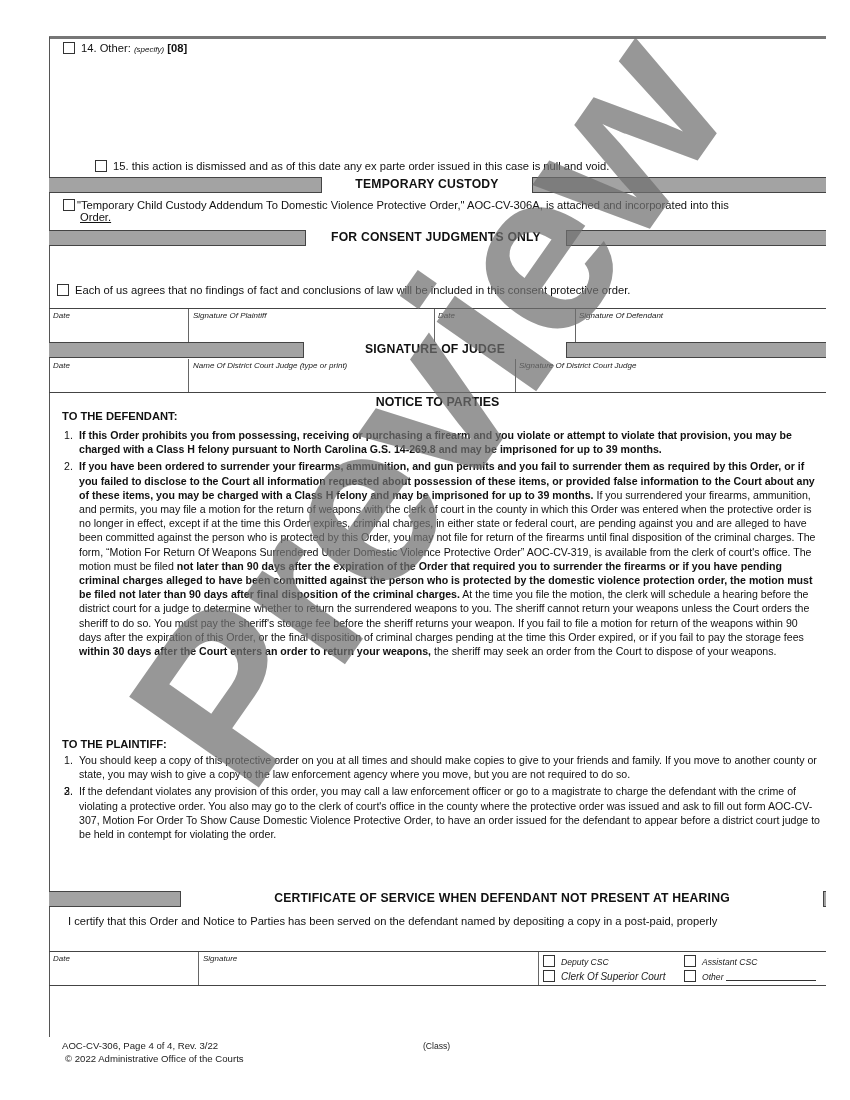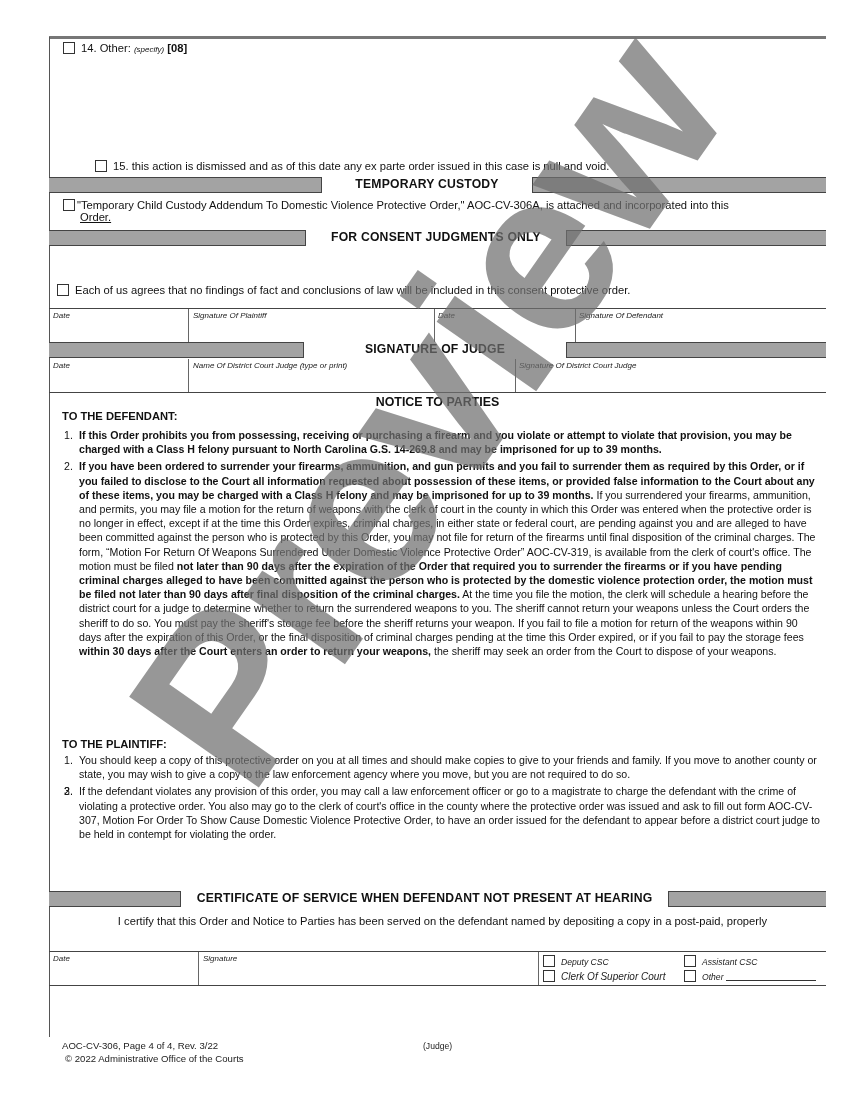--- a/index.html
+++ b/index.html
@@ -114,23 +114,23 @@
   <div class="item">
     <span class="num">2.</span>
   </div>
   <div class="item">
     <span class="num">3.</span>
     <span>If the defendant violates any provision of this order, you may call a law enforcement officer or go to a magistrate to charge the defendant with the crime of violating a protective order. You also may go to the clerk of court's office in the county where the protective order was issued and ask to fill out form AOC-CV-307, Motion For Order To Show Cause Domestic Violence Protective Order, to have an order issued for the defendant to appear before a district court judge to be held in contempt for violating the order.</span>
   </div>
 </div>
 
 <div class="bar" style="top:891px;">
-  <div class="ttl" style="left:131px; width:489px;">CERTIFICATE OF SERVICE WHEN DEFENDANT NOT PRESENT AT HEARING</div>
+  <div class="ttl" style="left:131px; width:644px;">CERTIFICATE OF SERVICE WHEN DEFENDANT NOT PRESENT AT HEARING</div>
 </div>
-<div class="abs t11" style="left:60px; top:914px; width:765px; line-height:15px;text-align:center;">
+<div class="abs t11" style="left:68px; top:914px; width:765px; line-height:15px;">
   <div>I certify that this Order and Notice to Parties has been served on the defendant named by depositing a copy in a post-paid, properly</div>
 </div>
 <div class="hline" style="left:49px; top:951px; width:777px; border-top-width:1px;"></div>
 <div class="vline" style="left:198px; top:952px; height:33px;"></div>
 <div class="vline" style="left:538px; top:952px; height:33px;"></div>
 <div class="abs lbl" style="left:53px; top:954px;">Date</div>
 <div class="abs lbl" style="left:203px; top:954px;">Signature</div>
 <div class="abs" style="left:50px; top:963px; width:147px; height:21px;"></div>
 <div class="abs" style="left:200px; top:963px; width:337px; height:21px;"></div>
 
@@ -144,17 +144,17 @@
   <span class="cb"></span><span>Clerk Of Superior Court</span>
 </div>
 <div class="abs lbl" style="left:684px; top:970px; font-size:8.6px;">
   <span class="cb"></span><span>Other</span>
   <span style="display:inline-block; width:90px; border-bottom:1px solid #333; vertical-align:-1px;"></span>
 </div>
 <div class="hline" style="left:49px; top:985px; width:777px;"></div>
 
 <div class="abs" style="left:62px; top:1040px; font-size:9.6px; color:#222;">AOC-CV-306, Page 4 of 4, Rev. 3/22</div>
 <div class="abs" style="left:65px; top:1053px; font-size:9.6px; color:#222;">© 2022 Administrative Office of the Courts</div>
-<div class="abs" style="left:423px; top:1041px; font-size:8.6px; color:#222;">(Judge)</div>
+<div class="abs" style="left:423px; top:1041px; font-size:8.6px; color:#222;">(Class)</div>
 
 <svg class="watermark" viewBox="0 0 850 1100">
   <text x="0" y="0" transform="translate(250 800) rotate(-55)" font-family="Liberation Sans, sans-serif" font-weight="bold" font-size="230" fill="#6f6f6f" fill-opacity="0.72" letter-spacing="-4">Preview</text>
 </svg>
 
 </body></html>

